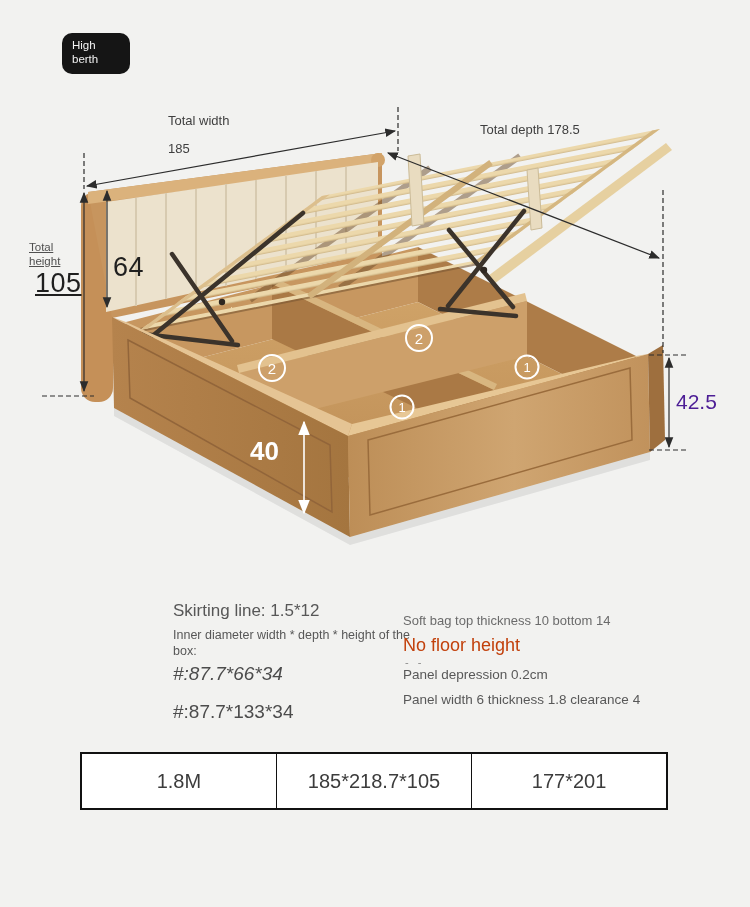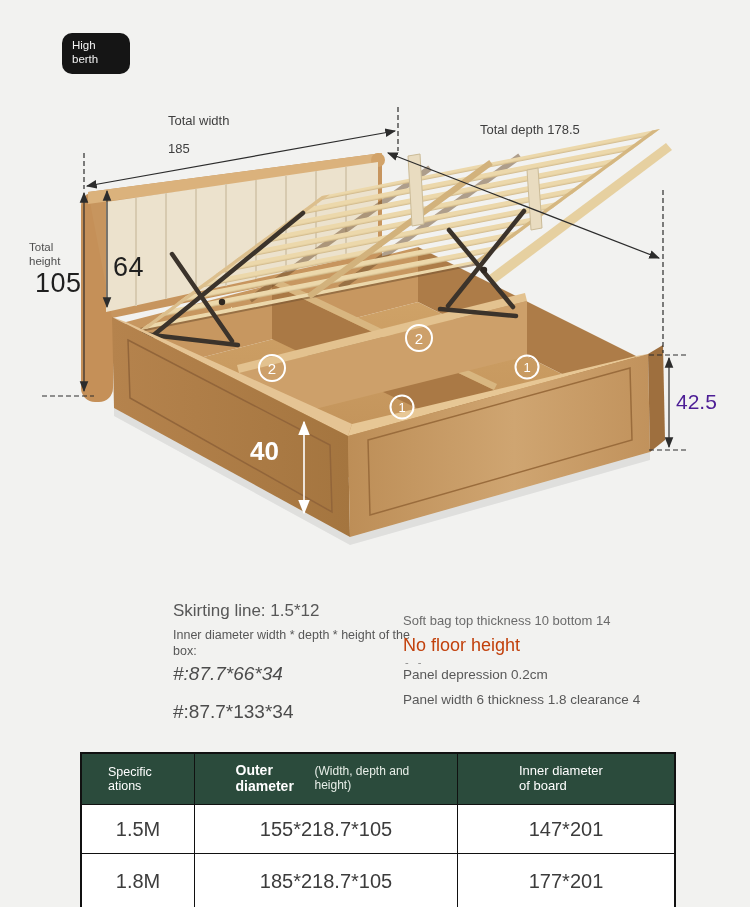--- a/index.html
+++ b/index.html
@@ -166,62 +166,40 @@
   </svg>
 
   <div class="badge">
     <div>High</div>
     <div>berth</div>
   </div>
 
   <div class="lbl lbl-sm" style="left:168px;top:113px;">Total width</div>
   <div class="lbl lbl-sm" style="left:168px;top:141px;">185</div>
   <div class="lbl lbl-sm" style="left:480px;top:122px;">Total depth 178.5</div>
-  <div class="lbl lbl-xs" style="left:29px;top:241px;width:46px;">Total height</div>
-  <div class="lbl lbl-big" style="left:35px;top:268px;">105</div>
+  <div class="lbl lbl-xs" style="left:29px;top:241px;width:46px;text-decoration:underline;">Total height</div>
+  <div class="lbl lbl-big" style="left:35px;top:268px;text-decoration:underline;">105</div>
   <div class="lbl lbl-big" style="left:113px;top:252px;">64</div>
   <div class="lbl lbl-40" style="left:250px;top:436px;">40</div>
   <div class="lbl lbl-425" style="left:676px;top:390px;">42.5</div>
 
   <div class="notes">
     <div class="n-skirt">Skirting line: 1.5*12</div>
     <div class="n-cap">Inner diameter width * depth * height of the box:</div>
     <div class="n-box1">#:87.7*66*34</div>
     <div class="n-box2">#:87.7*133*34</div>
     <div class="n-soft">Soft bag top thickness 10 bottom 14</div>
     <div class="n-nofloor">No floor height</div>
     <div class="n-dash">- -</div>
     <div class="n-pdep">Panel depression 0.2cm</div>
     <div class="n-pw">Panel width 6 thickness 1.8 clearance 4</div>
   </div>
 
   <table class="spec">
     <tbody>
-        <tr class="hrow">
-      <td class="c1">
-        <div class="h1div">
-          <div>Specific</div>
-          <div>ations</div>
-        </div>
-      </td>
-      <td class="c2">
-        <div class="h2wrap">
-          <span class="h2main">Outer diameter</span>
-          <span class="h2par">(Width, depth and height)</span>
-        </div>
-      </td>
-      <td class="c3">
-        <span class="h3div">Inner diameter of board</span>
-      </td>
-    </tr>
-    <tr class="drow1">
-      <td>1.5M</td>
-      <td>155*218.7*105</td>
-      <td>147*201</td>
-    </tr>
     <tr class="drow2">
       <td>1.8M</td>
       <td>185*218.7*105</td>
       <td>177*201</td>
     </tr>
   </tbody>
     </table>
 
 </div>
 

